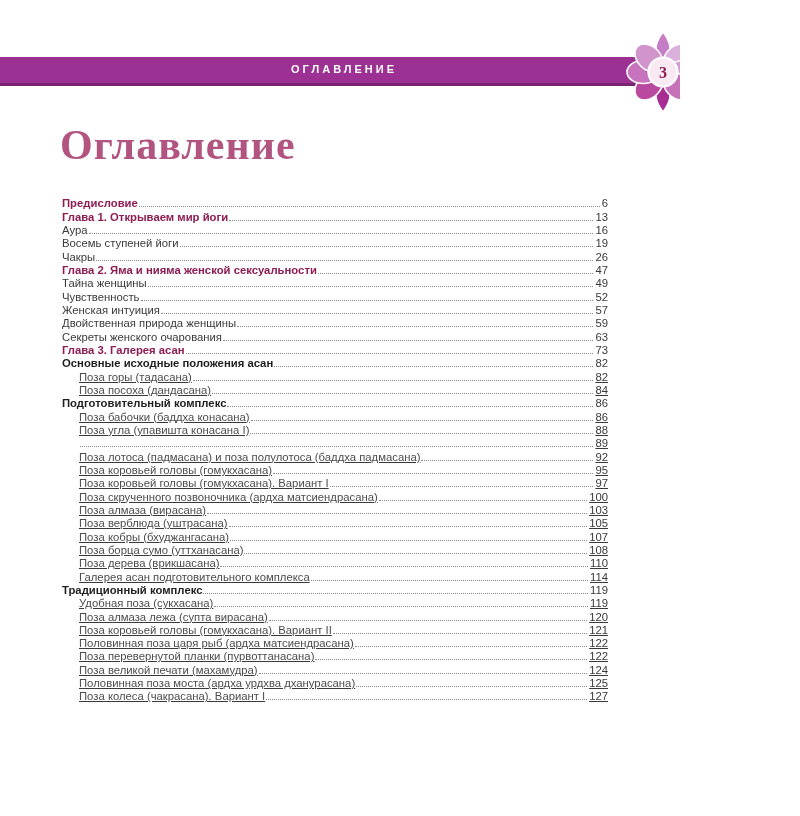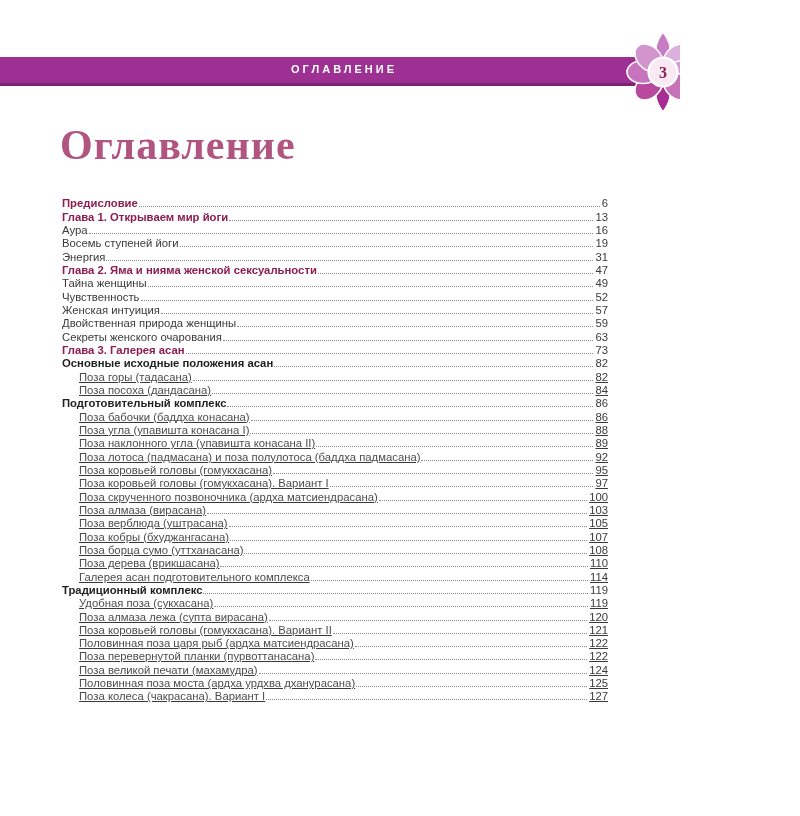--- a/index.html
+++ b/index.html
@@ -117,23 +117,23 @@
         <span class="label">Аура</span>
         <span class="dots"></span>
         <span class="pg">16</span>
       </div>
       <div class="row plain">
         <span class="label">Восемь ступеней йоги</span>
         <span class="dots"></span>
         <span class="pg">19</span>
       </div>
       <div class="row plain">
-        <span class="label">Энергия</span>
-        <span class="dots"></span>
-        <span class="pg">31</span>
+        <span class="label">Чакры</span>
+        <span class="dots"></span>
+        <span class="pg">26</span>
       </div>
       <div class="row chapter">
         <span class="label">Глава 2. Яма и нияма женской сексуальности</span>
         <span class="dots"></span>
         <span class="pg">47</span>
       </div>
       <div class="row plain">
         <span class="label">Тайна женщины</span>
         <span class="dots"></span>
         <span class="pg">49</span>
@@ -187,21 +187,20 @@
         <span class="label">Поза бабочки (баддха конасана)</span>
         <span class="dots"></span>
         <span class="pg">86</span>
       </div>
       <div class="row sub">
         <span class="label">Поза угла (упавишта конасана I)</span>
         <span class="dots"></span>
         <span class="pg">88</span>
       </div>
       <div class="row sub">
-        <span class="label">Поза наклонного угла (упавишта конасана II)</span>
         <span class="dots"></span>
         <span class="pg">89</span>
       </div>
       <div class="row sub">
         <span class="label">Поза лотоса (падмасана) и поза полулотоса (баддха падмасана)</span>
         <span class="dots"></span>
         <span class="pg">92</span>
       </div>
       <div class="row sub">
         <span class="label">Поза коровьей головы (гомукхасана)</span>

